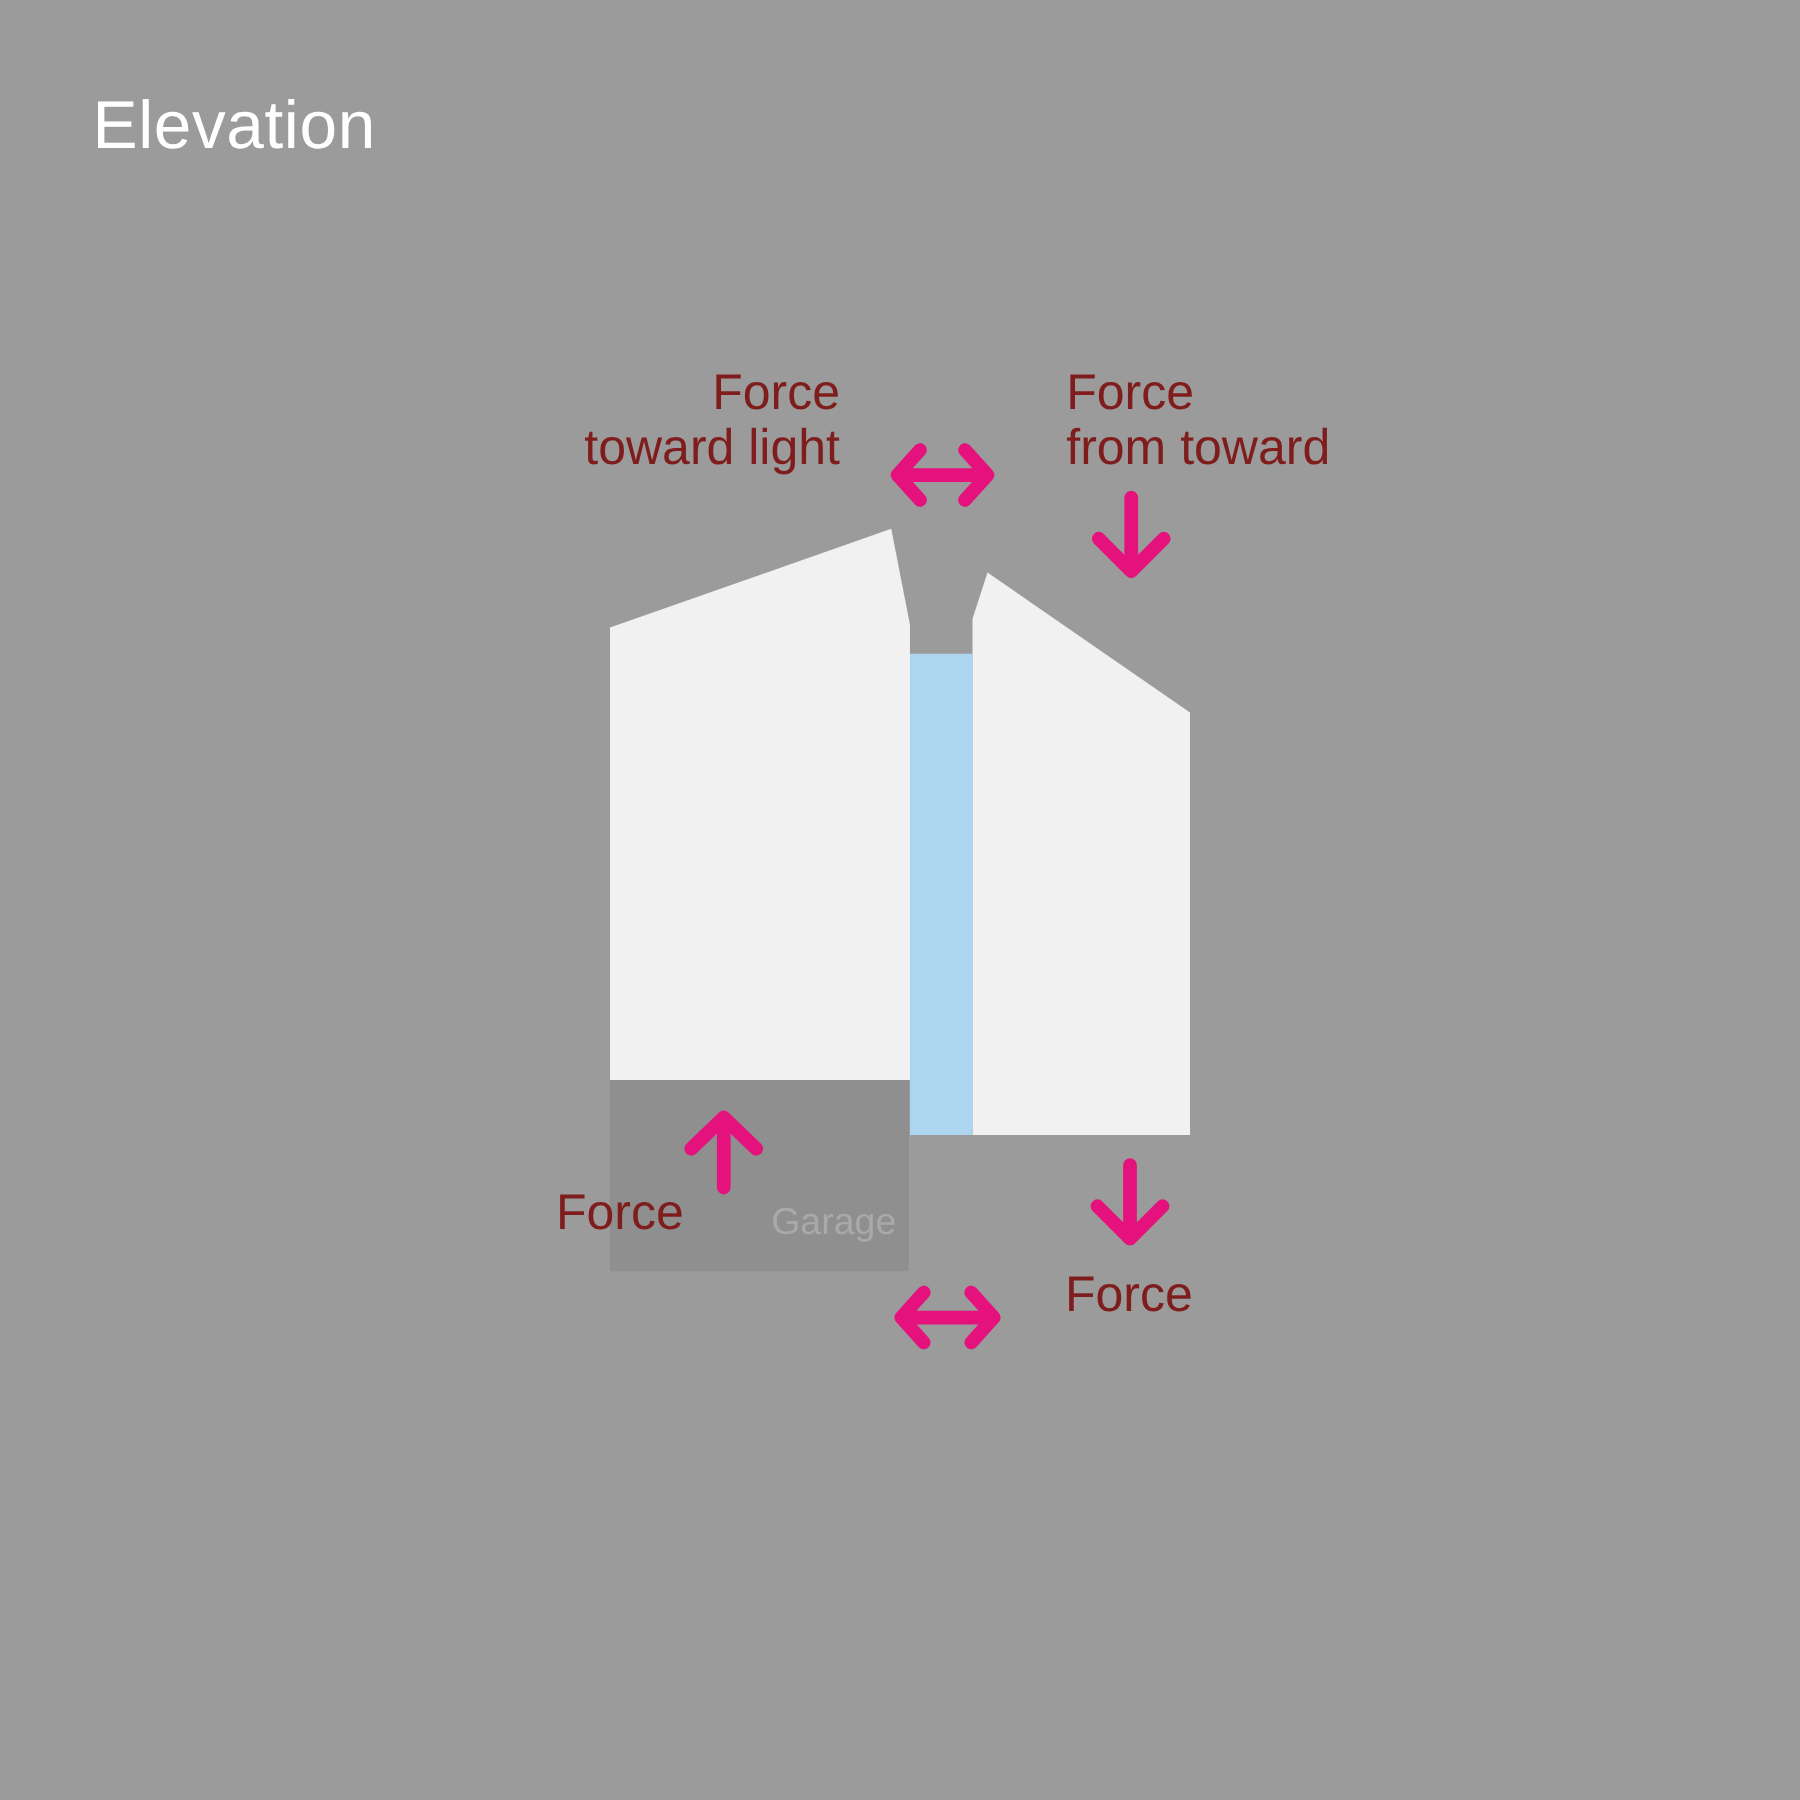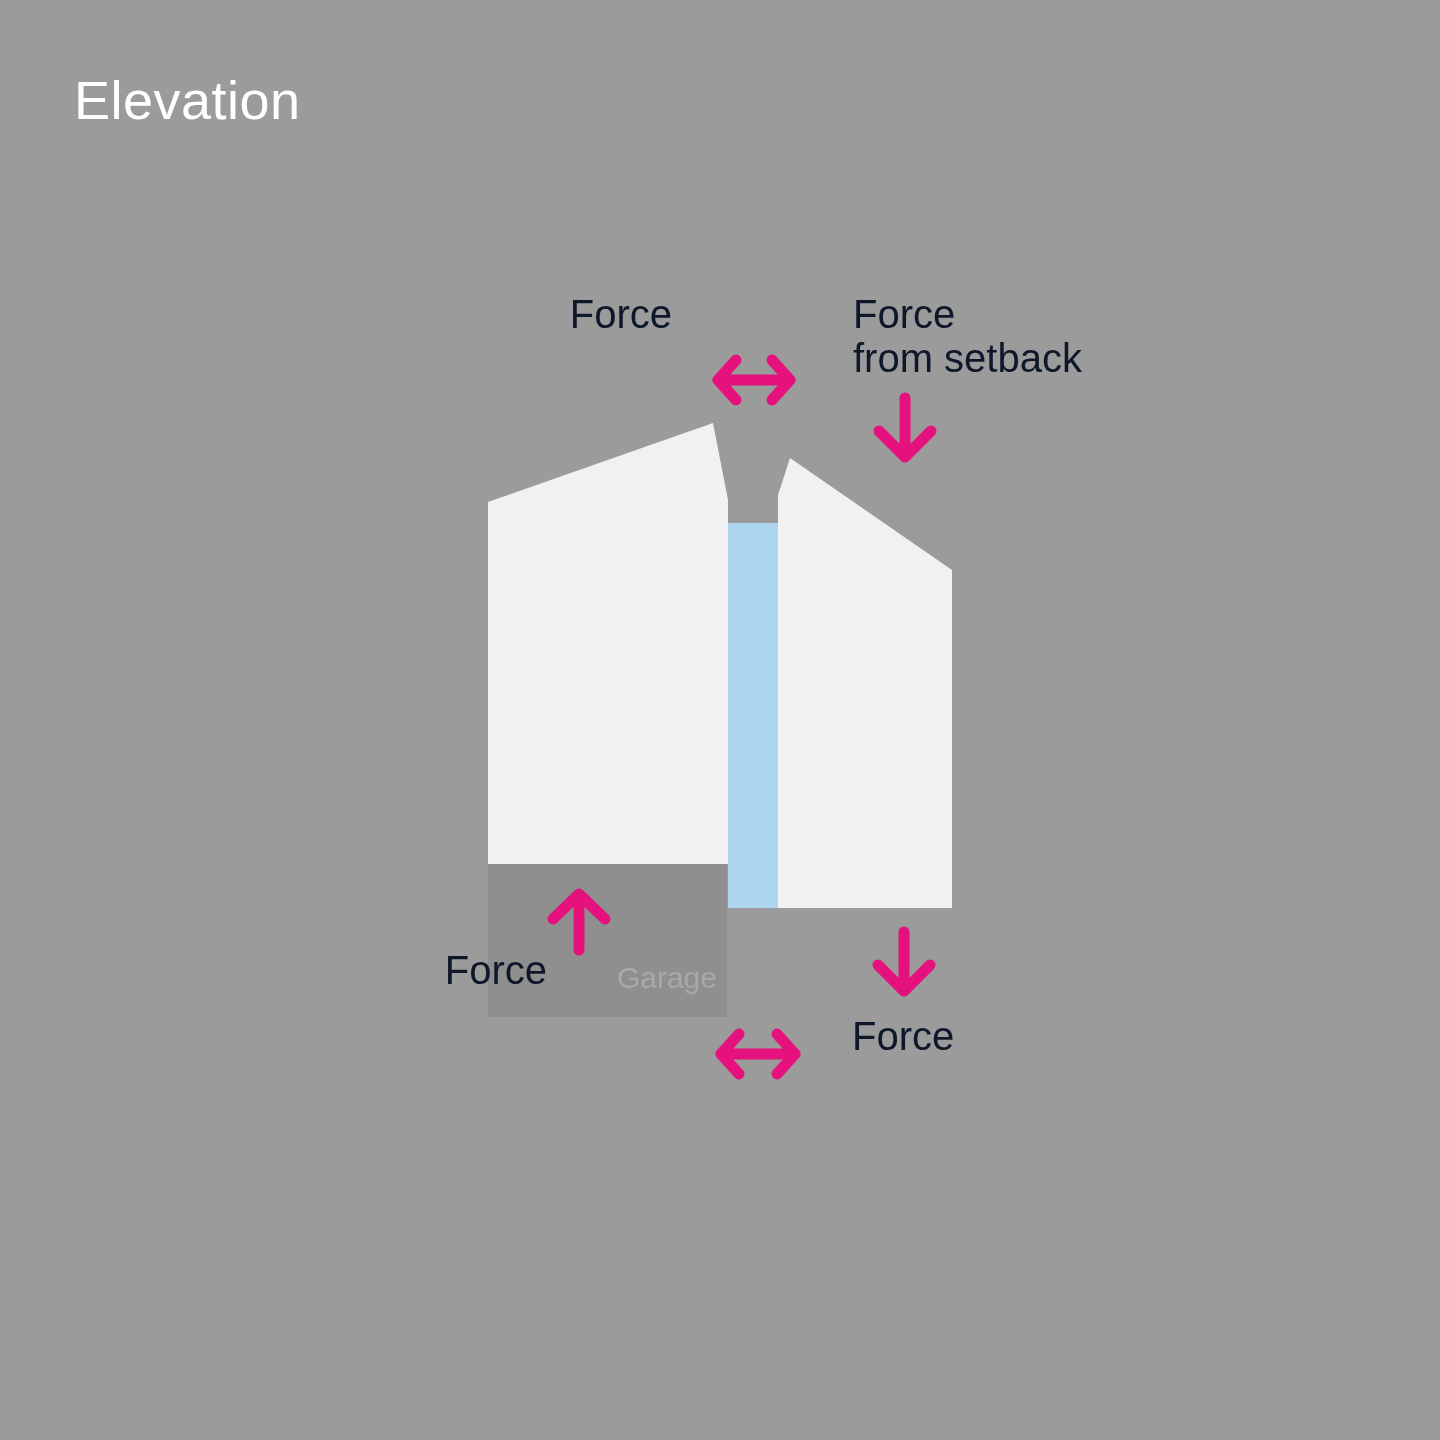--- a/index.html
+++ b/index.html
@@ -21,21 +21,21 @@
     left: 74px; top: 70px;
     font-size: 54px;
     line-height: 60px;
     color: #ffffff;
     letter-spacing: 0.5px;
   }
   .force-label {
     position: absolute;
     font-size: 40px;
     line-height: 44px;
-    color: #0f172a;
+    color: #7f1d1d;
   }
   .force-label span { display: block; }
   .label-toward-light  { right: 768px; top: 292px; text-align: right; }
   .label-from-setback  { left: 853px;  top: 292px; text-align: left; }
   .label-from-below    { right: 893px; top: 948px; text-align: right; }
   .label-toward-street { left: 852px;  top: 1014px; text-align: left; }
   .garage-label {
     position: absolute;
     right: 723px; top: 961px;
     font-size: 30px;
@@ -66,25 +66,26 @@
       <path d="M553,919 L579,894 L605,919 M579,895 L579,950"></path>
       <path d="M904,932 L904,989 M878,965 L904,991 L930,965"></path>
       <path d="M739,1034 L721,1054 L739,1074 M728,1054 L788,1054 M777,1034 L795,1054 L777,1074"></path>
     </g>
   </svg>
 
   <div class="page-title">Elevation</div>
 
   <div class="force-label label-toward-light">
     <span>Force</span>
+    <span>toward light</span>
   </div>
 
   <div class="force-label label-from-setback">
     <span>Force</span>
-    <span>from setback</span>
+    <span>from toward</span>
   </div>
 
   <div class="force-label label-from-below">
     <span>Force</span>
   </div>
 
   <div class="force-label label-toward-street">
     <span>Force</span>
   </div>
 

